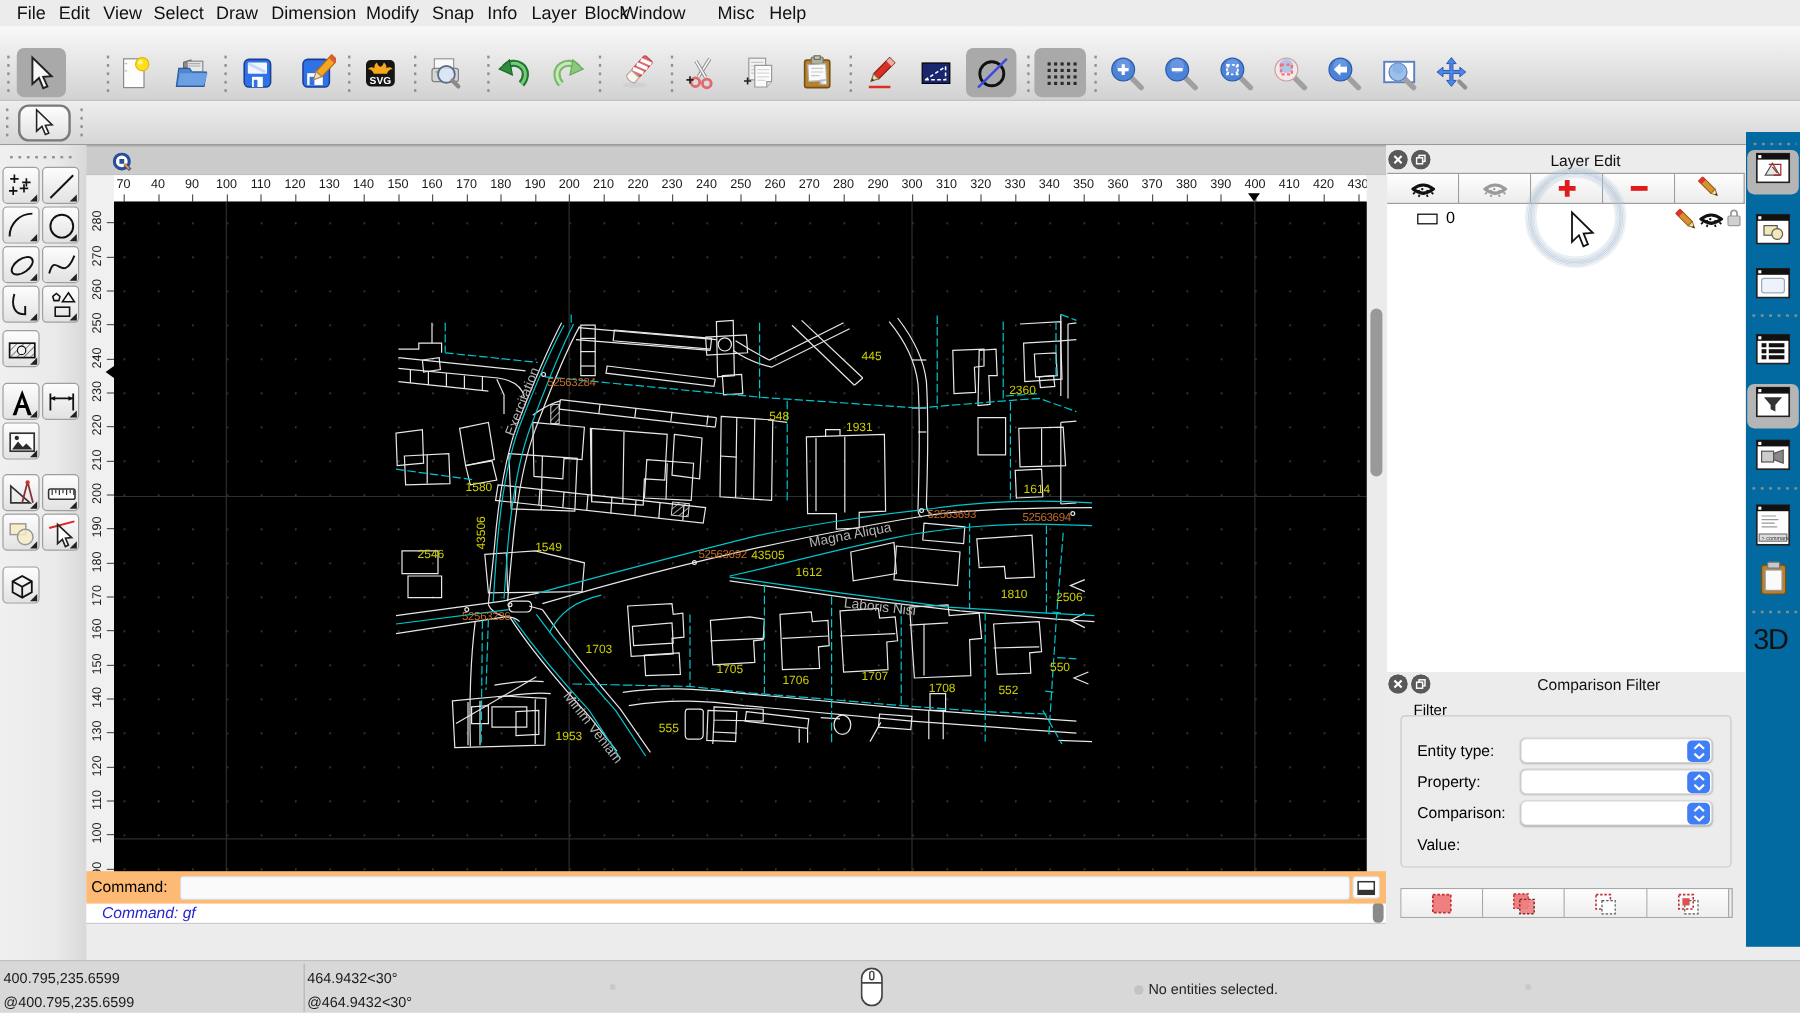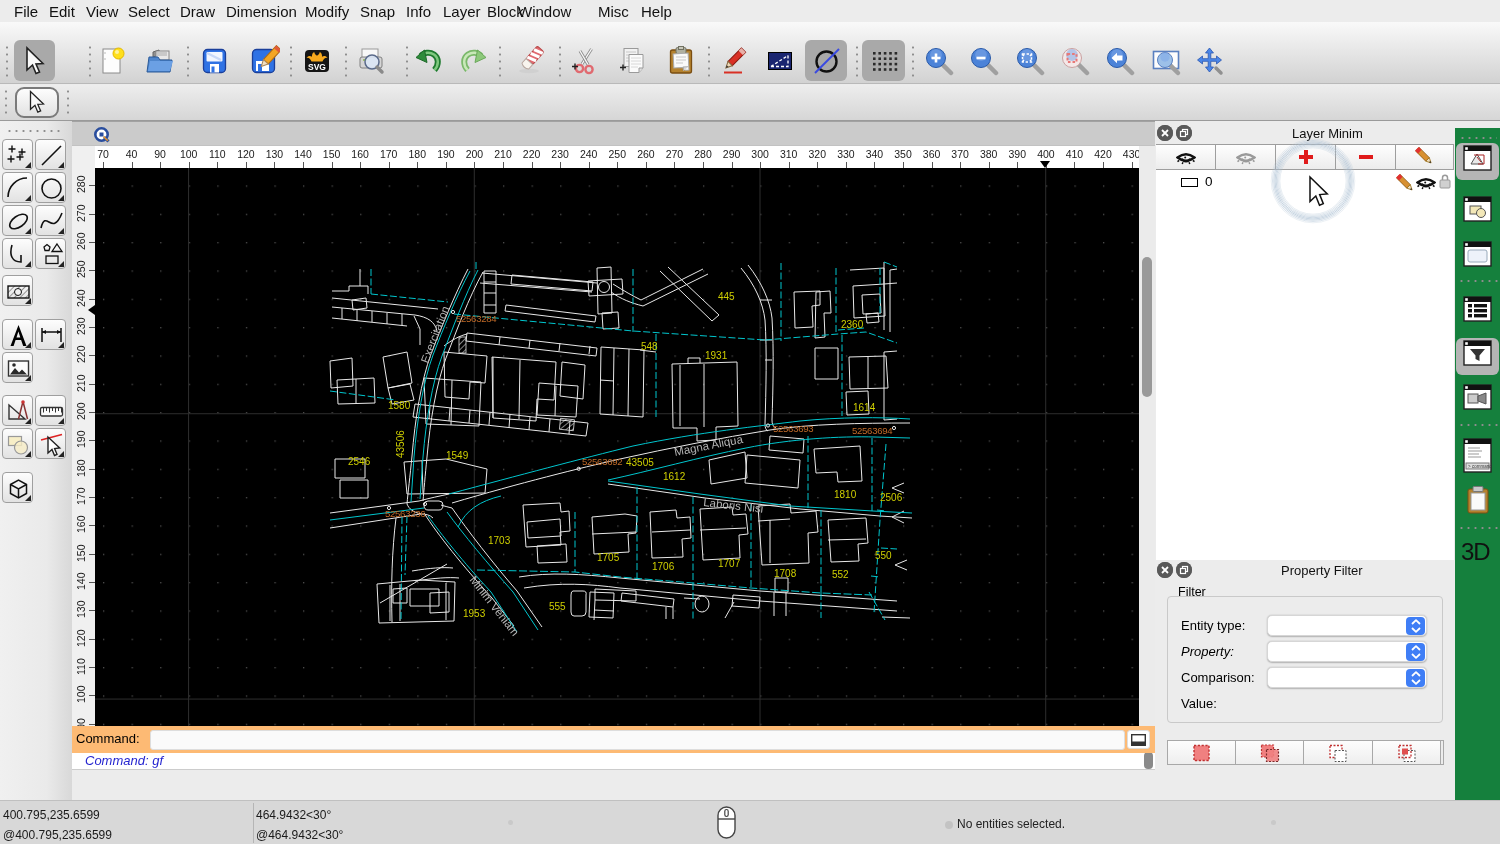--- a/index.html
+++ b/index.html
@@ -51,21 +51,21 @@
 #spanel { left:1155px; top:560px; width:300px; height:240px; background:#ececec; }
 .ptitle { position:absolute; font-size:13px; color:#111; }
 .flabel { position:absolute; font-size:13px; color:#000; }
 .combo { position:absolute; width:160px; height:21px; background:#fff; border:1px solid #d6d6d6; border-radius:5px; box-shadow:0 0.5px 1.5px rgba(0,0,0,.25); }
 .combo .bb { position:absolute; right:1px; top:1px; width:19px; height:18px; background:#3f7ef6; border-radius:4px; }
 .combo .bb svg { position:absolute; left:3.5px; top:2.5px; }
 #filterbox { position:absolute; left:12px; top:36px; width:276px; height:127px; border:1px solid #c9c9c9; border-radius:4px; }
 #sfbtns { position:absolute; left:12px; top:180px; width:277px; height:25px; border:1px solid #a8a8a8; }
 .sfcell { position:absolute; top:0; width:68.2px; height:23px; background:linear-gradient(#fdfdfd,#eee); border-right:1px solid #a8a8a8; }
 
-#sidebar { left:1455px; top:128px; width:45px; height:679px; background:#15803d; }
+#sidebar { left:1455px; top:110px; width:45px; height:679px; background:#0369a1; }
 .sbsel { position:absolute; left:1px; width:43px; height:37px; background:#b5b5b5; border-radius:6px; }
 
 #statusbar { left:0; top:800px; width:1500px; height:44px; background:#d8d8d8; border-top:1px solid #c0c0c0; font-size:12px; color:#1a1a1a; }
 #statusbar div { position:absolute; }
 </style>
 </head>
 <body>
 
 <div id="menubar" class="abs">
 <span style="left:14px">File</span>
@@ -829,21 +829,21 @@
   <div class="pbtn" style="left:2px;top:4px;"><svg width="16" height="16" viewBox="0 0 16 16" style="" xmlns="http://www.w3.org/2000/svg">
         <circle cx="8" cy="8" r="8" fill="#595959"></circle>
         <path d="M5,5 L11,11 M11,5 L5,11" stroke="#fff" stroke-width="1.8"></path>
       </svg></div>
     <div class="pbtn" style="left:21px;top:4px;"><svg width="16" height="16" viewBox="0 0 16 16" style="" xmlns="http://www.w3.org/2000/svg">
         <circle cx="8" cy="8" r="8" fill="#595959"></circle>
         <rect x="6.5,4.5" width="5" height="5" fill="none"></rect>
         <rect x="6.5" y="4.5" width="5" height="5" fill="none" stroke="#fff" stroke-width="1.2"></rect>
         <rect x="4.5" y="6.5" width="5" height="5" fill="#595959" stroke="#fff" stroke-width="1.2"></rect>
       </svg></div>
-  <div class="ptitle" style="left:137px; top:5px;">Layer Minim</div>
+  <div class="ptitle" style="left:137px; top:5px;">Layer Edit</div>
   <div id="lptools">
       <div class="lpcell" style="left:0px;width:60px;">
         <svg width="20" height="16" viewBox="0 0 20 16" style="position:absolute;left:20px;top:5px" xmlns="http://www.w3.org/2000/svg">
           <path d="M1.5,7.5 Q10,0.8 18.5,7.5 Q10,14.2 1.5,7.5 Z" fill="none" stroke="#111" stroke-width="2.4"></path>
           <path d="M6,8.5 A4.2,4.2 0 0 0 14,8.5" fill="none" stroke="#111" stroke-width="2"></path>
           <circle cx="9.2" cy="7.6" r="1" fill="#111"></circle>
           <path d="M3.2,10.3 l-1.7,1.4 M7,12.2 l-0.8,1.8 M13,12.2 l0.8,1.8 M16.8,10.3 l1.7,1.4" stroke="#111" stroke-width="1.5"></path>
         </svg>
       </div>
       <div class="lpcell" style="left:60px;width:60px;">
@@ -904,34 +904,34 @@
           <circle cx="44" cy="44" r="35.6" fill="none" stroke="#aec2d4" stroke-opacity="0.5" stroke-width="1"></circle>
           <circle cx="44" cy="44" r="34.4" fill="none" stroke="#aec2d4" stroke-opacity="0.4" stroke-width="1"></circle>
           <circle cx="44" cy="44" r="33.2" fill="none" stroke="#aec2d4" stroke-opacity="0.3" stroke-width="1"></circle>
           <circle cx="44" cy="44" r="41.8" fill="none" stroke="#aec2d4" stroke-opacity="0.25" stroke-width="1"></circle>
           <path transform="translate(41,40)" d="M0,0 L0,24.5 L5.8,19 L9.5,28.3 L13.3,26.6 L9.7,17.6 L17.3,17 Z" fill="#fff" stroke="#111" stroke-width="1.5"></path>
         </svg></div>
     </div>
 </div>
 
 <div id="spanel" class="abs">
-  <div class="ptitle" style="left:126px; top:3px;">Property Filter</div>
+  <div class="ptitle" style="left:126px; top:3px;">Comparison Filter</div>
     <div class="pbtn" style="left:2px;top:2px;"><svg width="16" height="16" viewBox="0 0 16 16" xmlns="http://www.w3.org/2000/svg">
         <circle cx="8" cy="8" r="8" fill="#595959"></circle>
         <path d="M5,5 L11,11 M11,5 L5,11" stroke="#fff" stroke-width="1.8"></path>
       </svg></div>
     <div class="pbtn" style="left:21px;top:2px;"><svg width="16" height="16" viewBox="0 0 16 16" xmlns="http://www.w3.org/2000/svg">
         <circle cx="8" cy="8" r="8" fill="#595959"></circle>
         <rect x="6.5" y="4.5" width="5" height="5" fill="none" stroke="#fff" stroke-width="1.2"></rect>
         <rect x="4.5" y="6.5" width="5" height="5" fill="#595959" stroke="#fff" stroke-width="1.2"></rect>
       </svg></div>
   <div class="flabel" style="left:20px; top:25px; font-size:12.5px; background:#ececec; padding:0 3px;">Filter</div>
   <div id="filterbox"></div>
   <div class="flabel" style="left:26px; top:58px;">Entity type:</div>
-  <div class="flabel" style="left:26px; top:84px;font-style:italic;">Property:</div>
+  <div class="flabel" style="left:26px; top:84px;">Property:</div>
   <div class="flabel" style="left:26px; top:110px;">Comparison:</div>
   <div class="flabel" style="left:26px; top:136px;">Value:</div>
   <div class="combo" style="left:112px; top:55px;">
       <div class="bb">
         <svg width="12" height="14" viewBox="0 0 12 14" xmlns="http://www.w3.org/2000/svg" style="position:absolute;left:3.5px;top:2px">
           <path d="M2,5 L6,1.2 L10,5 M2,9 L6,12.8 L10,9" fill="none" stroke="#fff" stroke-width="1.8" stroke-linejoin="round"></path>
         </svg>
       </div>
     </div>
   <div class="combo" style="left:112px; top:81px;">

